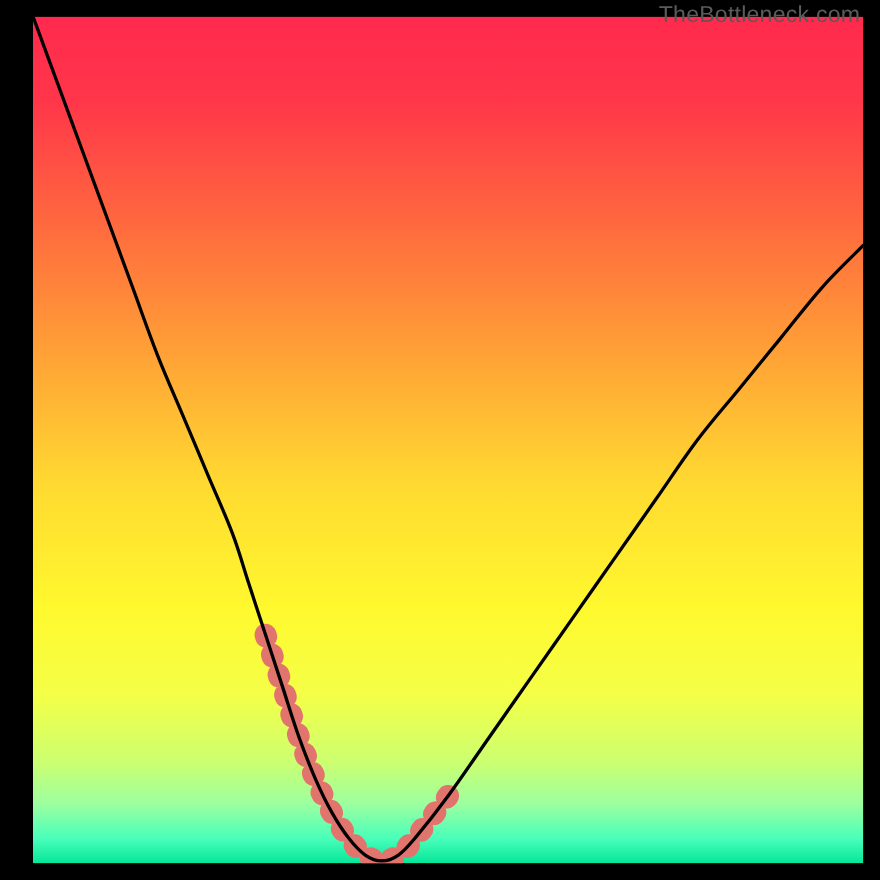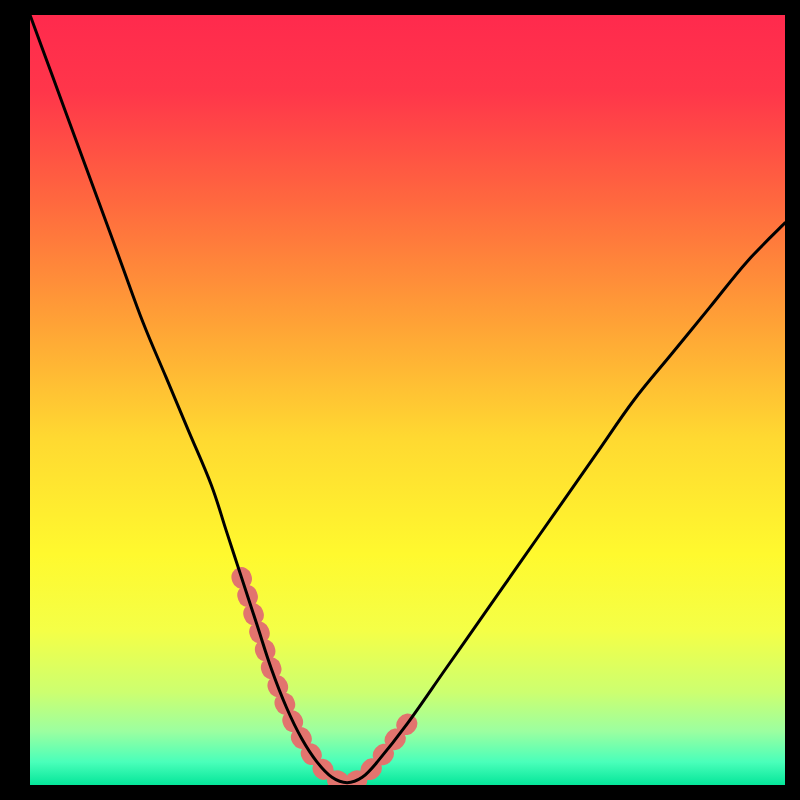--- a/index.html
+++ b/index.html
@@ -76,14 +76,15 @@
       <rect x="0" y="0" width="755" height="770" fill="url(#bg-grad)"></rect>
     </svg>
 
     <svg id="curve-svg" width="755" height="770" viewBox="0 0 755 770">
       <path id="hl-path" fill="none" stroke-linecap="round" stroke-linejoin="round" d="M 211.40000000000003 562.1 C 214.11800000000002 570.416, 221.06400000000002 591.668, 226.5 608.3 C 231.93599999999998 624.9319999999999, 236.164 639.254, 241.6 654.5 C 247.036 669.746, 251.26400000000004 680.526, 256.70000000000005 693 C 262.136 705.474, 266.36400000000003 714.098, 271.8 723.8 C 277.236 733.502, 281.464 739.97, 286.9 746.9 C 292.33599999999996 753.8299999999999, 296.564 758.5577999999999, 302 762.3 C 307.436 766.0422, 311.664 767.69, 317.09999999999997 767.69 C 322.53599999999994 767.69, 326.76399999999995 766.0422, 332.2 762.3 C 337.636 758.5577999999999, 339.146 756.602, 347.3 746.9 C 355.454 737.198, 372.064 715.3299999999999, 377.5 708.4" stroke="#e2746e" stroke-width="20" stroke-dasharray="2 17"></path>
       <path id="curve-path" fill="none" stroke-linecap="round" stroke-linejoin="round" d="M 0 0 C 4.077 11.088000000000005, 14.495999999999999 39.424000000000014, 22.65 61.60000000000002 C 30.804 83.77600000000004, 37.146 101.02400000000006, 45.3 123.20000000000005 C 53.45399999999999 145.37600000000003, 59.79600000000001 162.62399999999997, 67.95 184.79999999999995 C 76.104 206.97599999999994, 82.446 224.22399999999996, 90.6 246.39999999999998 C 98.75399999999999 268.57599999999996, 105.096 287.21, 113.25 308 C 121.404 328.79, 127.74600000000001 342.496, 135.9 361.9 C 144.054 381.304, 150.396 396.396, 158.54999999999998 415.8 C 166.70399999999998 435.204, 174.40499999999997 451.682, 181.2 469.7 C 187.995 487.71799999999996, 190.864 499.268, 196.3 515.9 C 201.73600000000002 532.5319999999999, 205.96400000000003 545.4680000000001, 211.40000000000003 562.1 C 216.83600000000004 578.732, 221.06400000000002 591.668, 226.5 608.3 C 231.93599999999998 624.9319999999999, 236.164 639.254, 241.6 654.5 C 247.036 669.746, 251.26400000000004 680.526, 256.70000000000005 693 C 262.136 705.474, 266.36400000000003 714.098, 271.8 723.8 C 277.236 733.502, 281.464 739.97, 286.9 746.9 C 292.33599999999996 753.8299999999999, 296.564 758.5577999999999, 302 762.3 C 307.436 766.0422, 311.664 767.69, 317.09999999999997 767.69 C 322.53599999999994 767.69, 326.76399999999995 766.0422, 332.2 762.3 C 337.636 758.5577999999999, 339.146 756.602, 347.3 746.9 C 355.454 737.198, 365.269 725.0319999999999, 377.5 708.4 C 389.731 691.768, 401.6600000000001 673.904, 415.25000000000006 654.5 C 428.84000000000003 635.096, 439.41 620.004, 453 600.6 C 466.59 581.196, 477.16 566.104, 490.75 546.7 C 504.34 527.296, 514.91 512.2040000000001, 528.5 492.8 C 542.09 473.396, 552.66 458.304, 566.25 438.9 C 579.84 419.496, 590.41 403.01800000000003, 604 385 C 617.59 366.98199999999997, 628.16 355.43199999999996, 641.75 338.79999999999995 C 655.34 322.16799999999995, 665.91 309.232, 679.5 292.6 C 693.09 275.968, 703.66 261.64599999999996, 717.25 246.39999999999998 C 730.84 231.15399999999997, 748.205 214.82999999999998, 755 207.89999999999998" stroke="#000000" stroke-width="3"></path>
     </svg>
 
   </div>
 
+  <div class="watermark">TheBottleneck.com</div>
 
 </div>
 
 </body></html>

